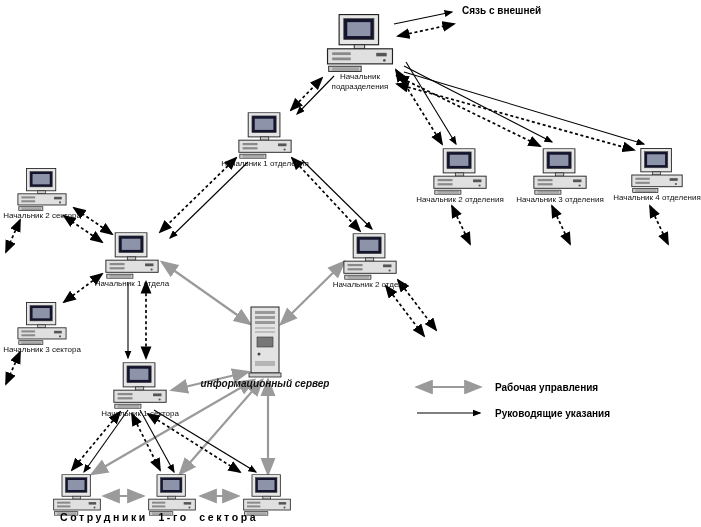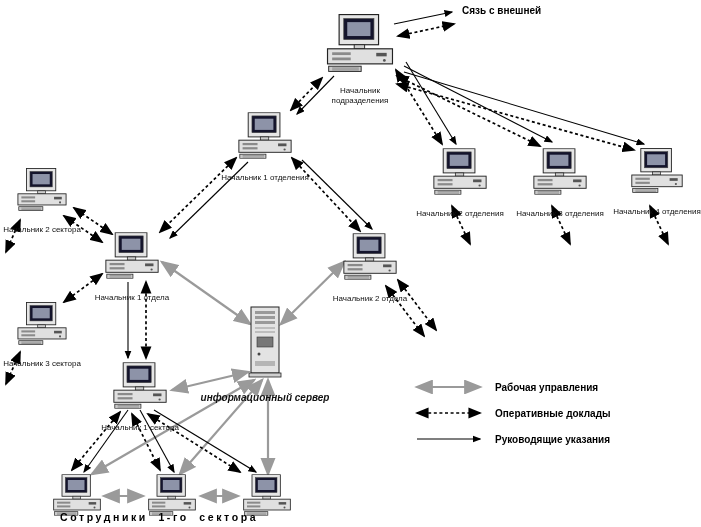--- a/index.html
+++ b/index.html
@@ -11,21 +11,21 @@
   #edge-layer{position:absolute;left:0;top:0;pointer-events:none;}
   .edge{fill:none;}
   .edge.work{stroke:var(--c-work);stroke-width:2.2;}
   .edge.report{stroke:var(--c-report);stroke-width:1.7;stroke-dasharray:3 2.6;}
   .edge.directive{stroke:var(--c-directive);stroke-width:1.1;}
   .node{position:absolute;}
   .node svg{display:block;margin:0 auto;}
   .node-label{
     position:absolute;top:100%;left:50%;transform:translateX(-50%);
     width:max-content;text-align:center;white-space:pre-line;
-    font-size:8px;line-height:1.25;color:#111;margin-top:14px;
+    font-size:8px;line-height:1.25;color:#111;margin-top:0;
   }
   .node-label.bold{font-weight:bold;font-size:10px;white-space:nowrap;font-style:italic;}
   #external-label{
     position:absolute;left:462px;top:4px;font-weight:bold;font-size:10px;
     line-height:1.45;color:#000;
   }
   #legend{position:absolute;left:412px;top:374px;}
   .legend-row{display:flex;align-items:center;height:26px;}
   .legend-label{font-weight:bold;font-size:10px;margin-left:9px;color:#000;white-space:nowrap;}
   #footer-label{
@@ -211,26 +211,20 @@
 
   <div id="legend">
       <div class="legend-row">
         <svg width="74" height="14">
           <line x1="5" y1="7" x2="68" y2="7" class="edge work" marker-end="url(#ah-work)" marker-start="url(#ah-work)"></line>
         </svg>
         <span class="legend-label">Рабочая управления</span>
       </div>
       <div class="legend-row">
         <svg width="74" height="14">
-          <line x1="5" y1="7" x2="68" y2="7" class="edge report" marker-end="url(#ah-report)" marker-start="url(#ah-report)"></line>
-        </svg>
-        <span class="legend-label">Оперативные доклады</span>
-      </div>
-      <div class="legend-row">
-        <svg width="74" height="14">
           <line x1="5" y1="7" x2="68" y2="7" class="edge directive" marker-end="url(#ah-directive)"></line>
         </svg>
         <span class="legend-label">Руководящие указания</span>
       </div>
     </div>
 
   <div id="footer-label">Сотрудники 1-го сектора</div>
 
 </div>
 

